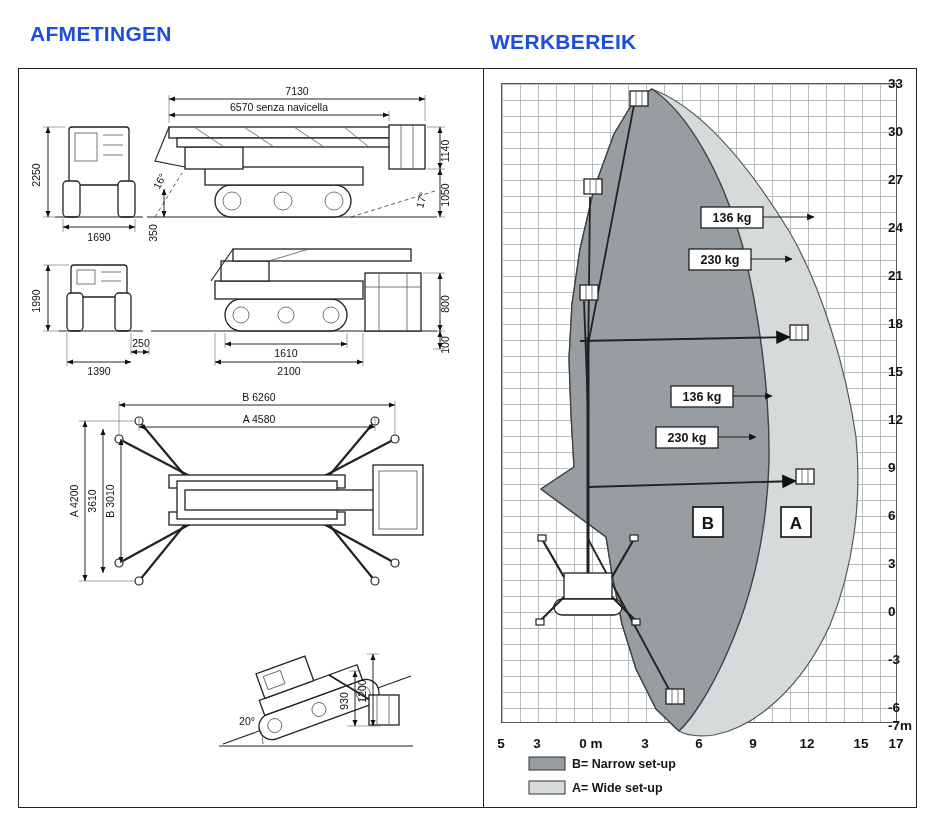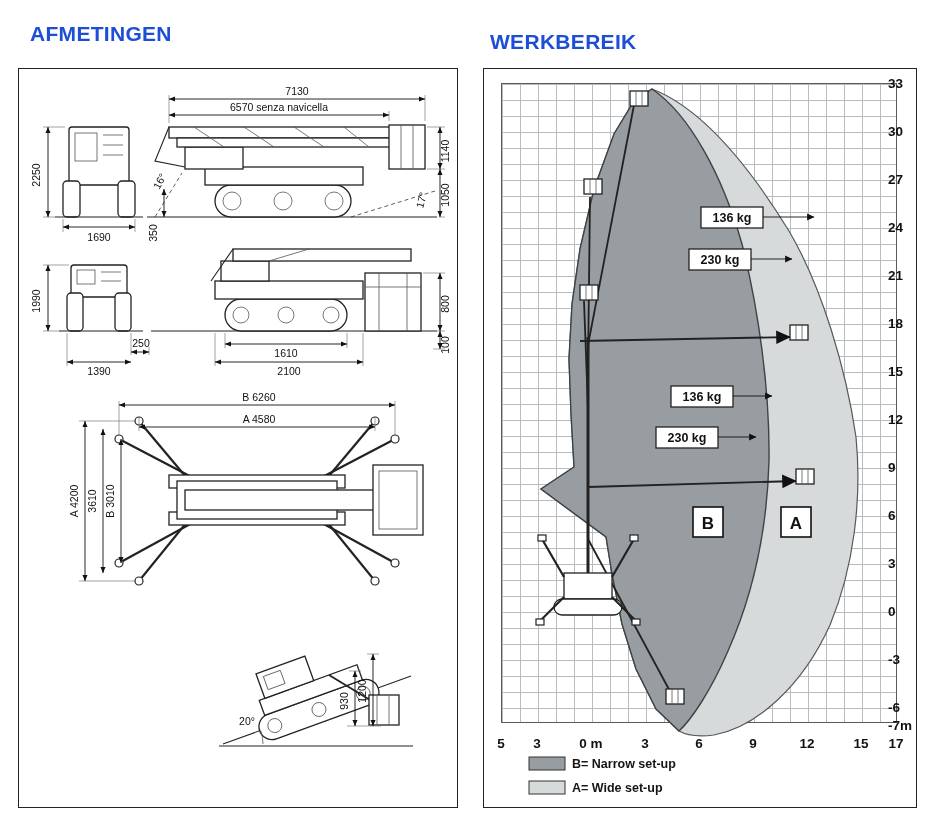--- a/index.html
+++ b/index.html
@@ -1,21 +1,21 @@
 <!DOCTYPE html>
 <html><head>
 <meta charset="utf-8">
 <style>
   html,body{margin:0;padding:0;background:#fff;}
   body{width:935px;height:818px;position:relative;font-family:"Liberation Sans","DejaVu Sans",sans-serif;color:#111;}
   .title{position:absolute;margin:0;font-size:21px;font-weight:bold;letter-spacing:.3px;color:#1d4ed8;}
   #title-left{left:30px;top:22px;}
   #title-right{left:490px;top:22px;margin-top:8px;}
   .box{position:absolute;border:1.5px solid #222;background:#fff;box-sizing:border-box;}
-  #box-left{left:18px;top:68px;width:440px;height:740px;}
+  #box-left{left:18px;top:68px;width:482px;height:740px;}
   #box-right{left:483px;top:68px;width:434px;height:740px;}
   .box svg{position:absolute;left:0;top:0;}
   #grid-bg{position:absolute;left:17px;top:14px;width:396px;height:640px;border:1px solid #5a5a5a;box-sizing:border-box;
     background-image:
       repeating-linear-gradient(to right,#b8bcbe 0 1px,transparent 1px 18px),
       repeating-linear-gradient(to bottom,#b8bcbe 0 1px,transparent 1px 16px);}
   
   .mo{fill:#fff;stroke:#222;stroke-width:1.3;}
   .in{fill:none;stroke:#555;stroke-width:.8;}
   .tl{stroke:#222;stroke-width:1.1;fill:none;}

